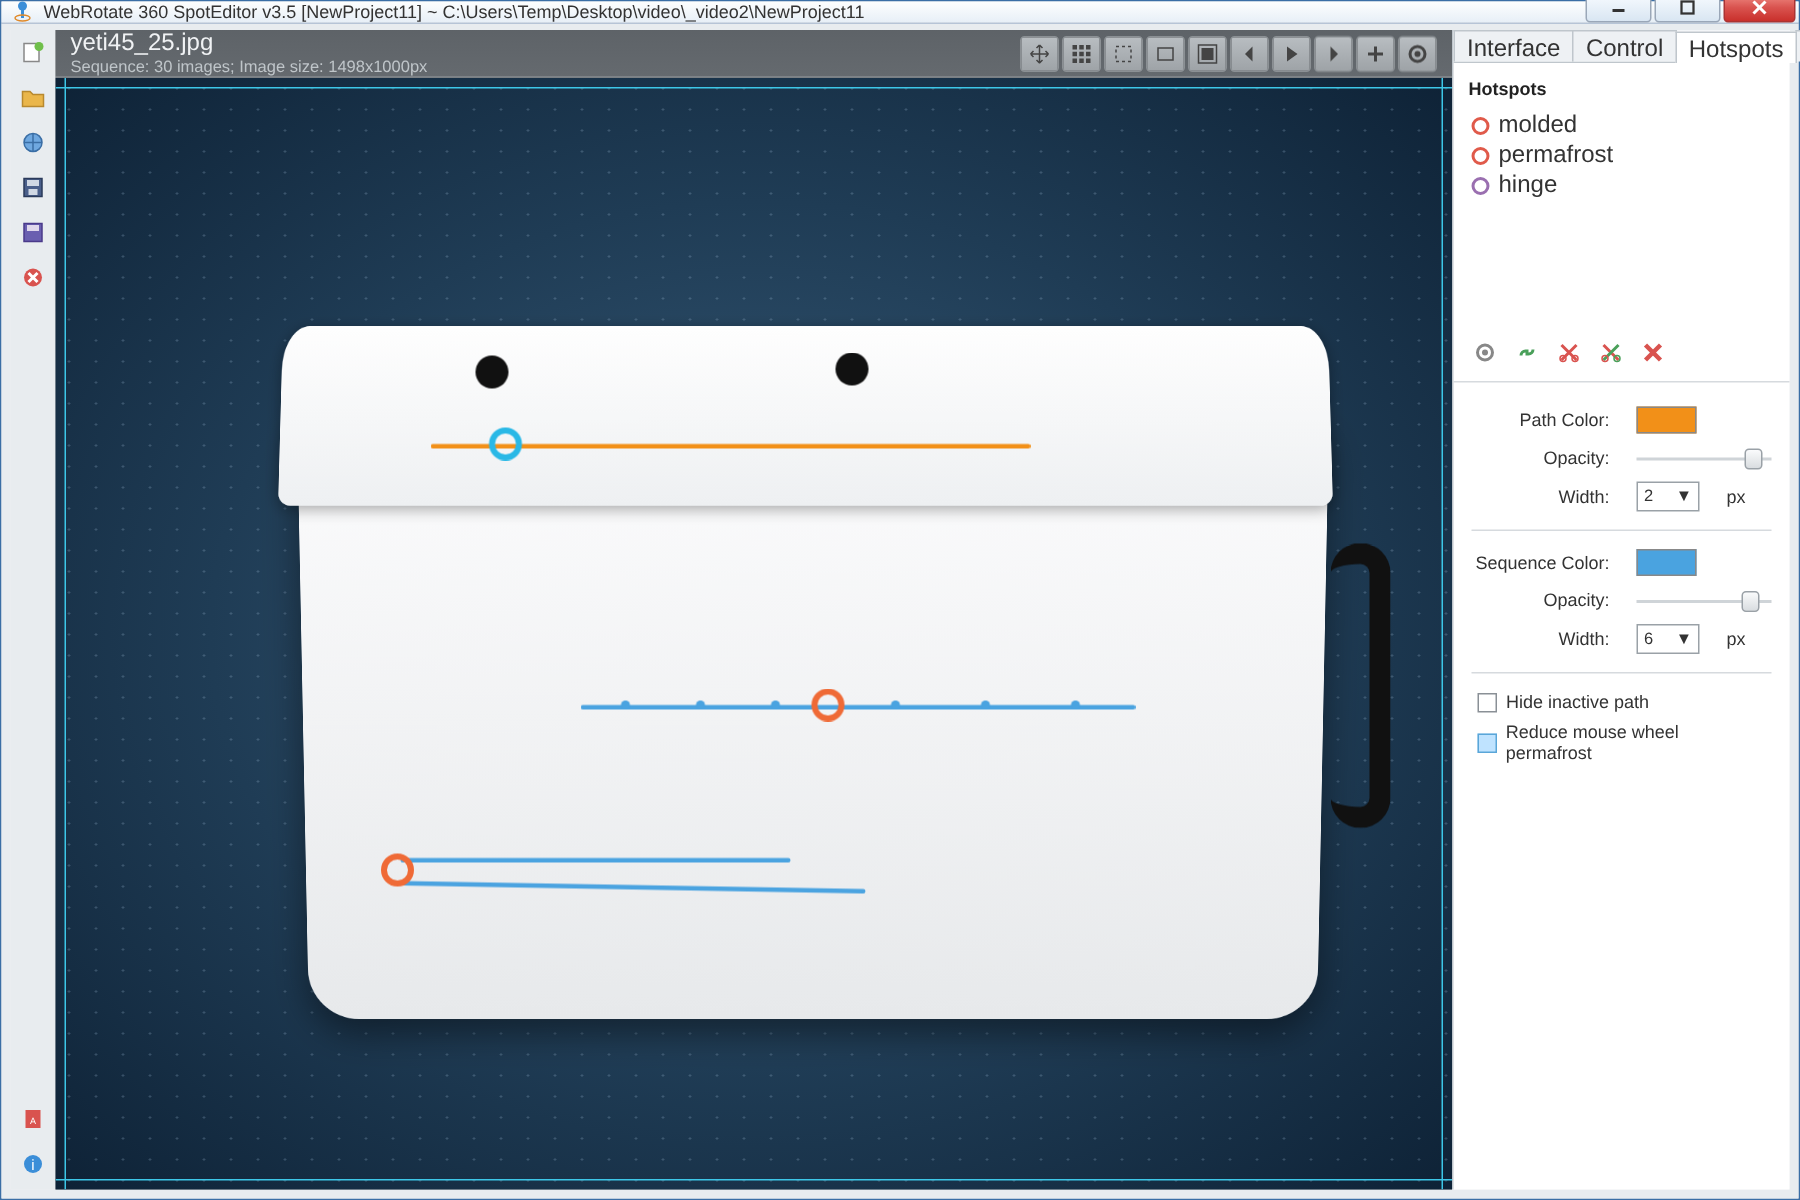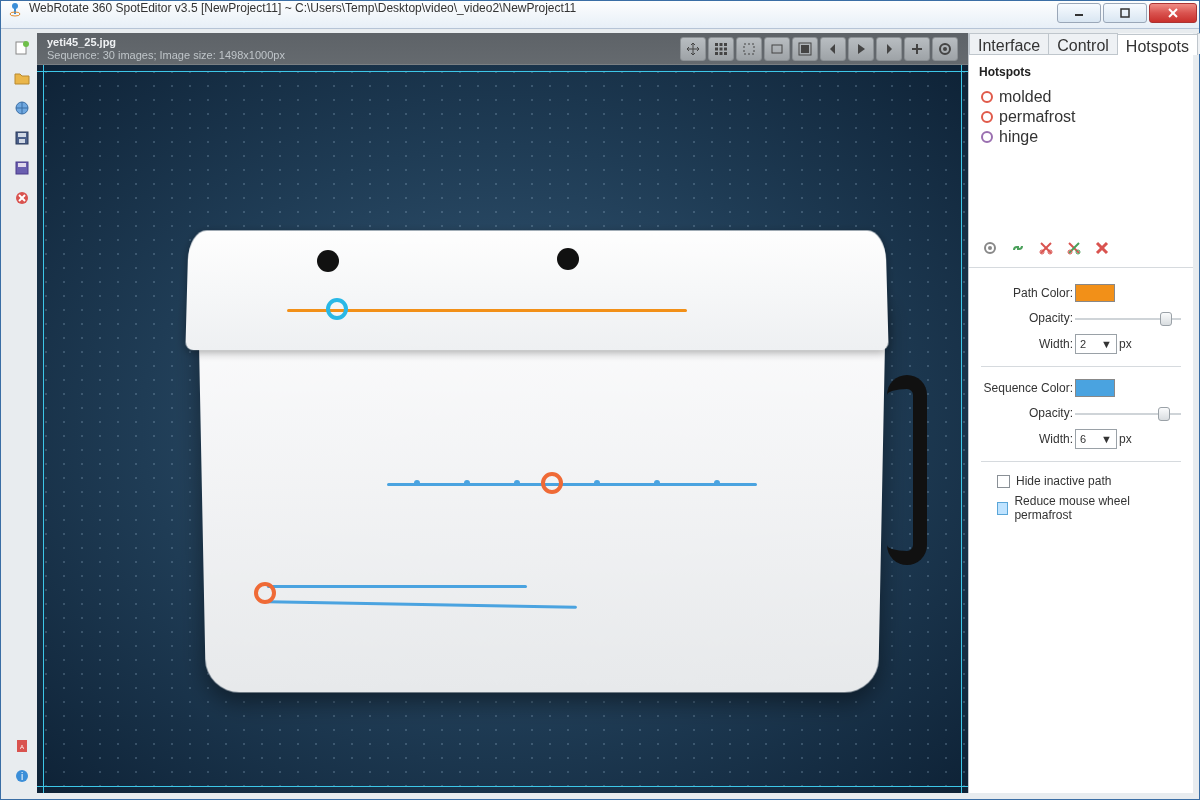--- a/index.html
+++ b/index.html
@@ -6,24 +6,24 @@
 body { background: #fff; overflow: hidden; }
 
 
 .window {
   width: 1200px; height: 800px;
   border: 1px solid #3a6ea5;
   display: flex; flex-direction: column;
   background: #f0f0f0;
 }
 .titlebar {
-  height: 28px;
+  height: 15px;
   background: linear-gradient(#fdfefe, #e7eff7);
   border-bottom: 1px solid #b6c4d6;
-  display: flex; align-items: flex-start;
+  display: flex; align-items: flex-end;
   padding-left: 6px;
 }
 .titlebar .app-icon { width:16px; height:16px; margin-right:6px; }
 .titlebar .title { font-size: 12px; color:#333; flex:1; white-space:nowrap; overflow:hidden; }
 .win-btns { display:flex; }
 .win-btn {
   width: 44px; height: 20px; margin: 2px 2px 0 0;
   border: 1px solid #9aa7b8; border-radius: 3px;
   background: linear-gradient(#f7fbff,#d9e6f2);
   display:flex; align-items:center; justify-content:center;
@@ -46,21 +46,21 @@
 .canvas-wrap {
   flex:1; display:flex; flex-direction:column; position:relative;
   background:#a2a7ab;
 }
 .toolbar-over {
   position:absolute; top:0; left:0; right:0; height:32px;
   background: linear-gradient(rgba(90,95,100,0.95),rgba(90,95,100,0.85));
   display:flex; align-items:center; padding:0 10px; color:#e9edf0; z-index:5;
   border-bottom:1px solid #7a7f83;
 }
-.img-label { font-size:11px; font-weight:bold; color:#f0f2f4; }
+.img-label { font-size:16px; font-weight:normal; color:#f0f2f4; }
 .img-sub { font-size:11px; color:#bfc5c9; margin-top:1px; }
 .img-meta { display:flex; flex-direction:column; }
 .toolbar-right { margin-left:auto; display:flex; gap:2px; }
 .tbtn {
   width:26px; height:24px; border:1px solid #8b9094; border-radius:3px;
   background:linear-gradient(#b8bdc1,#9ea3a7);
   display:flex; align-items:center; justify-content:center;
 }
 .canvas {
   position:absolute; top:32px; left:0; right:0; bottom:0;
@@ -120,28 +120,28 @@
   font-size:12px; color:#444; gap:6px;
 }
 .hot-list { padding:2px 12px 6px; font-size:16px; color:#333; height:150px; }
 .hot-item { display:flex; align-items:center; gap:6px; padding:1px 0; }
 .hmark { width:12px; height:12px; border-radius:50%; border:2px solid; }
 .hmark.red { border-color:#e05a4a; }
 .hmark.pur { border-color:#9a6fb0; }
 .btn-row { display:flex; gap:10px; padding:4px 12px 10px; border-bottom:1px solid #d6dade; }
 .btn-row .mini { width:18px; height:18px; display:flex; align-items:center; justify-content:center; }
 .path-tools { padding:8px 12px; font-size:12px; color:#333; }
-.pt-row { display:flex; align-items:center; margin:8px 0; gap:2px; }
+.pt-row { display:flex; align-items:center; margin:8px 0; gap:18px; }
 .pt-row .lab { width:92px; text-align:right; }
 .swatch { width:40px; height:18px; border:1px solid #888; }
 .slider { flex:1; position:relative; height:16px; }
 .slider .track { position:absolute; top:8px; left:0; right:0; height:2px; background:#cfd4d8; }
 .slider .thumb { position:absolute; top:2px; width:12px; height:14px; background:linear-gradient(#fafbfc,#d9dde0); border:1px solid #9aa1a7; border-radius:3px; }
 .mini-combo { width:42px; height:20px; border:1px solid #9aa1a7; background:#fff; font-size:11px; display:flex; align-items:center; justify-content:space-between; padding:0 4px; }
-.chk-row { display:flex; align-items:center; gap:6px; font-size:12px; color:#333; margin:6px 16px; }
+.chk-row { display:flex; align-items:center; gap:6px; font-size:12px; color:#333; margin:6px 4px; }
 .chk { width:13px; height:13px; border:1px solid #8a9096; background:#fff; }
 .chk.blue { background:#bfe3ff; border-color:#5aa6d8; }
 hr.sep { border:none; border-top:1px solid #d6dade; margin:12px 0; }
 </style>
 </head>
 <body>
 
 <div class="window">
 
   <div class="titlebar">

